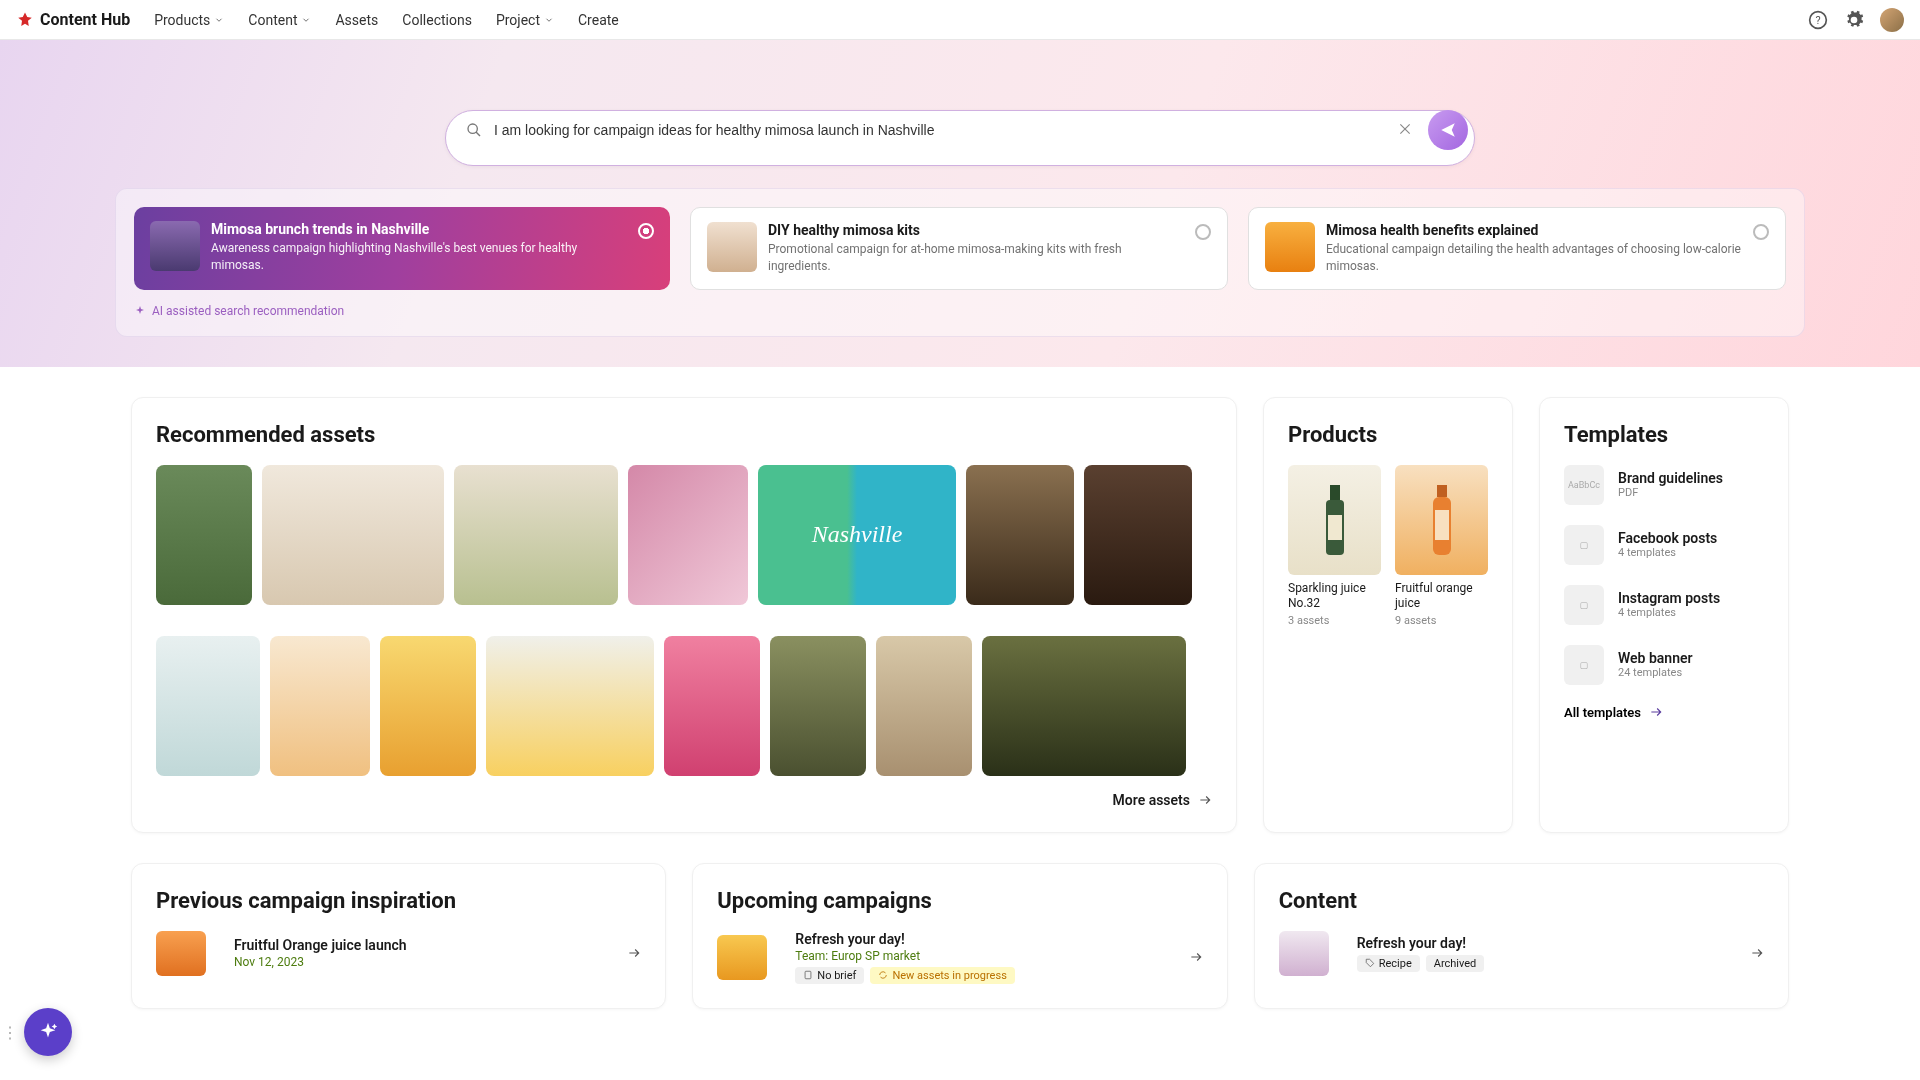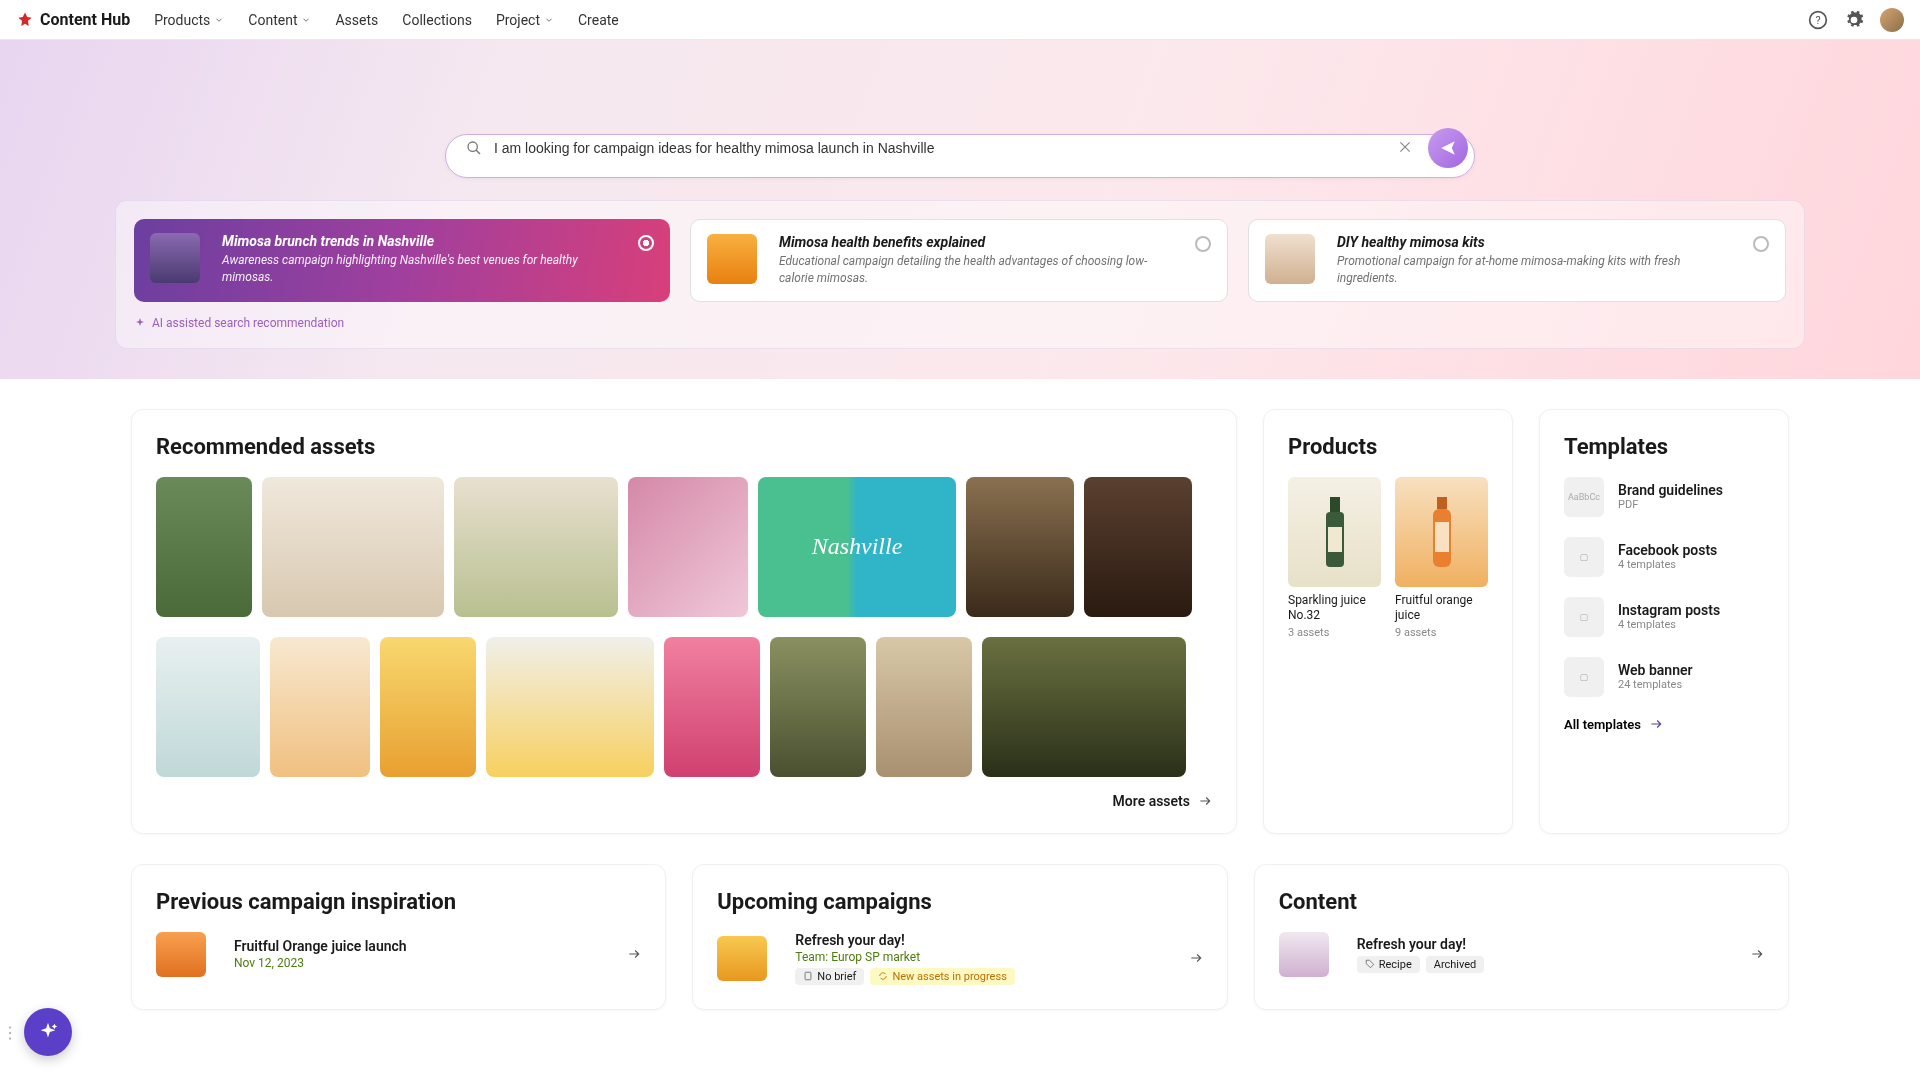--- a/index.html
+++ b/index.html
@@ -9,40 +9,40 @@
 .logo { display: flex; align-items: center; gap: 6px; font-weight: 700; font-size: 16px; }
 .logo-mark { width: 18px; height: 18px; }
 .nav { display: flex; gap: 24px; }
 .nav-item { font-size: 14px; color: #333; cursor: pointer; display: flex; align-items: center; gap: 4px; }
 .chevron { width: 10px; height: 10px; }
 .topbar-right { display: flex; align-items: center; gap: 16px; }
 .icon-btn { width: 20px; height: 20px; cursor: pointer; color: #555; }
 .avatar { width: 24px; height: 24px; border-radius: 50%; background: linear-gradient(135deg,#d4a574,#8b6f47); }
 .hero { background: linear-gradient(110deg, #e8d5f0 0%, #f5e8f0 25%, #fce8ec 60%, #ffd6dc 100%); padding: 70px 0 30px; }
 .search-wrap { max-width: 1030px; margin: 0 auto; }
-.search-bar { background: #fff; border: 1px solid #d0b0e0; border-radius: 28px; height: 44px; display: flex; align-items: center; padding: 0 6px 16px 20px; gap: 12px; box-shadow: 0 1px 4px rgba(0,0,0,0.05); margin-top: 24px; }
+.search-bar { background: #fff; border: 1px solid #d0b0e0; border-radius: 28px; height: 56px; display: flex; align-items: center; padding: 0 6px 16px 20px; gap: 12px; box-shadow: 0 1px 4px rgba(0,0,0,0.05); }
 .search-input { flex: 1; border: none; outline: none; font-size: 14px; color: #333; }
 .clear-btn { cursor: pointer; color: #888; padding: 4px; }
 .send-btn { width: 40px; height: 40px; border-radius: 50%; background: linear-gradient(135deg,#c89bf0,#a366e0); display: flex; align-items: center; justify-content: center; cursor: pointer; }
 .cards-panel { max-width: 1690px; margin: 22px auto 0; background: rgba(255,255,255,0.4); border: 1px solid rgba(200,180,220,0.3); border-radius: 12px; padding: 18px; }
 .suggestion-row { display: flex; gap: 20px; }
-.suggest-card { flex: 1; display: flex; align-items: flex-start; gap: 22px; padding: 14px 16px; border-radius: 10px; border: 1px solid #e0e0e0; background: #fff; cursor: pointer; position: relative; font-style: italic; }
+.suggest-card { flex: 1; display: flex; align-items: flex-start; gap: 11px; padding: 14px 16px; border-radius: 10px; border: 1px solid #e0e0e0; background: #fff; cursor: pointer; position: relative; }
 .suggest-card.active { background: linear-gradient(100deg,#6b3fa0 0%, #a03f9e 50%, #d83f7a 100%); border: none; color: #fff; }
 .suggest-thumb { width: 50px; height: 50px; border-radius: 6px; flex-shrink: 0; background: #e8d080; }
 .suggest-body { flex: 1; }
 .suggest-title { font-weight: 700; font-size: 14px; margin-bottom: 3px; }
 .suggest-desc { font-size: 12px; line-height: 1.4; opacity: 0.92; }
 .suggest-card:not(.active) .suggest-desc { color: #666; }
 .radio { width: 16px; height: 16px; border-radius: 50%; border: 2px solid #bbb; flex-shrink: 0; margin-top: 2px; }
 .suggest-card.active .radio { border-color: #fff; background: radial-gradient(circle, #fff 35%, transparent 40%); }
 .ai-tag { margin-top: 14px; font-size: 12px; color: #9b5fc0; display: flex; align-items: center; gap: 6px; }
 .main { max-width: 1690px; margin: 30px auto; display: grid; grid-template-columns: 1fr 250px 250px; gap: 26px; padding: 0 16px; }
 .panel { background: #fff; border-radius: 12px; padding: 24px; box-shadow: 0 1px 3px rgba(0,0,0,0.04); border: 1px solid #f0f0f0; }
 .panel-title { font-size: 22px; font-weight: 700; margin-bottom: 18px; }
-.asset-grid { display: flex; flex-wrap: wrap; gap: 10px; }
+.asset-grid { display: flex; flex-wrap: wrap; gap: 21px; }
 .asset-row { display: flex; gap: 10px; width: 100%; }
 .asset { border-radius: 8px; background: #ddd; cursor: pointer; }
 .more-link { display: flex; align-items: center; justify-content: flex-end; gap: 8px; margin-top: 16px; font-size: 14px; font-weight: 600; cursor: pointer; }
 .prod-grid { display: flex; gap: 14px; }
 .prod { flex: 1; cursor: pointer; }
 .prod-img { width: 100%; height: 110px; border-radius: 6px; background: #f4f0ea; margin-bottom: 6px; display:flex; align-items:center; justify-content:center; }
 .prod-name { font-size: 12px; line-height: 1.3; margin-bottom: 2px; }
 .prod-meta { font-size: 11px; color: #888; }
 .tmpl-item { display: flex; align-items: center; gap: 14px; margin-bottom: 20px; cursor: pointer; }
 .tmpl-thumb { width: 40px; height: 40px; border-radius: 6px; background: #f0f0f0; display:flex; align-items:center; justify-content:center; color:#aaa; font-size:9px; }
@@ -140,32 +140,32 @@
     <div class="suggestion-row" id="suggestion-row">
         <div class="suggest-card active">
           <div class="suggest-thumb" style="background:linear-gradient(#8a6ab0,#4a3a70)"></div>
     <div class="suggest-body">
       <div class="suggest-title">Mimosa brunch trends in Nashville</div>
       <div class="suggest-desc">Awareness campaign highlighting Nashville's best venues for healthy mimosas.</div>
     </div>
     <div class="radio"></div>
         </div>
         <div class="suggest-card">
+          <div class="suggest-thumb" style="background:linear-gradient(#f0e0d0,#d0b090)"></div>
+    <div class="suggest-body">
+      <div class="suggest-title">DIY healthy mimosa kits</div>
+      <div class="suggest-desc">Promotional campaign for at-home mimosa-making kits with fresh ingredients.</div>
+    </div>
+    <div class="radio"></div>
+        </div>
+        <div class="suggest-card">
           <div class="suggest-thumb" style="background:linear-gradient(#f8b040,#e88010)"></div>
     <div class="suggest-body">
       <div class="suggest-title">Mimosa health benefits explained</div>
       <div class="suggest-desc">Educational campaign detailing the health advantages of choosing low-calorie mimosas.</div>
-    </div>
-    <div class="radio"></div>
-        </div>
-        <div class="suggest-card">
-          <div class="suggest-thumb" style="background:linear-gradient(#f0e0d0,#d0b090)"></div>
-    <div class="suggest-body">
-      <div class="suggest-title">DIY healthy mimosa kits</div>
-      <div class="suggest-desc">Promotional campaign for at-home mimosa-making kits with fresh ingredients.</div>
     </div>
     <div class="radio"></div>
         </div>
       </div>
     <div class="ai-tag">
       <svg width="12" height="12" viewBox="0 0 24 24">
           <path fill="#9b5fc0" d="M12 2l2 6 6 2-6 2-2 6-2-6-6-2 6-2z"></path>
         </svg>
       <span>AI assisted search recommendation</span>
     </div>

